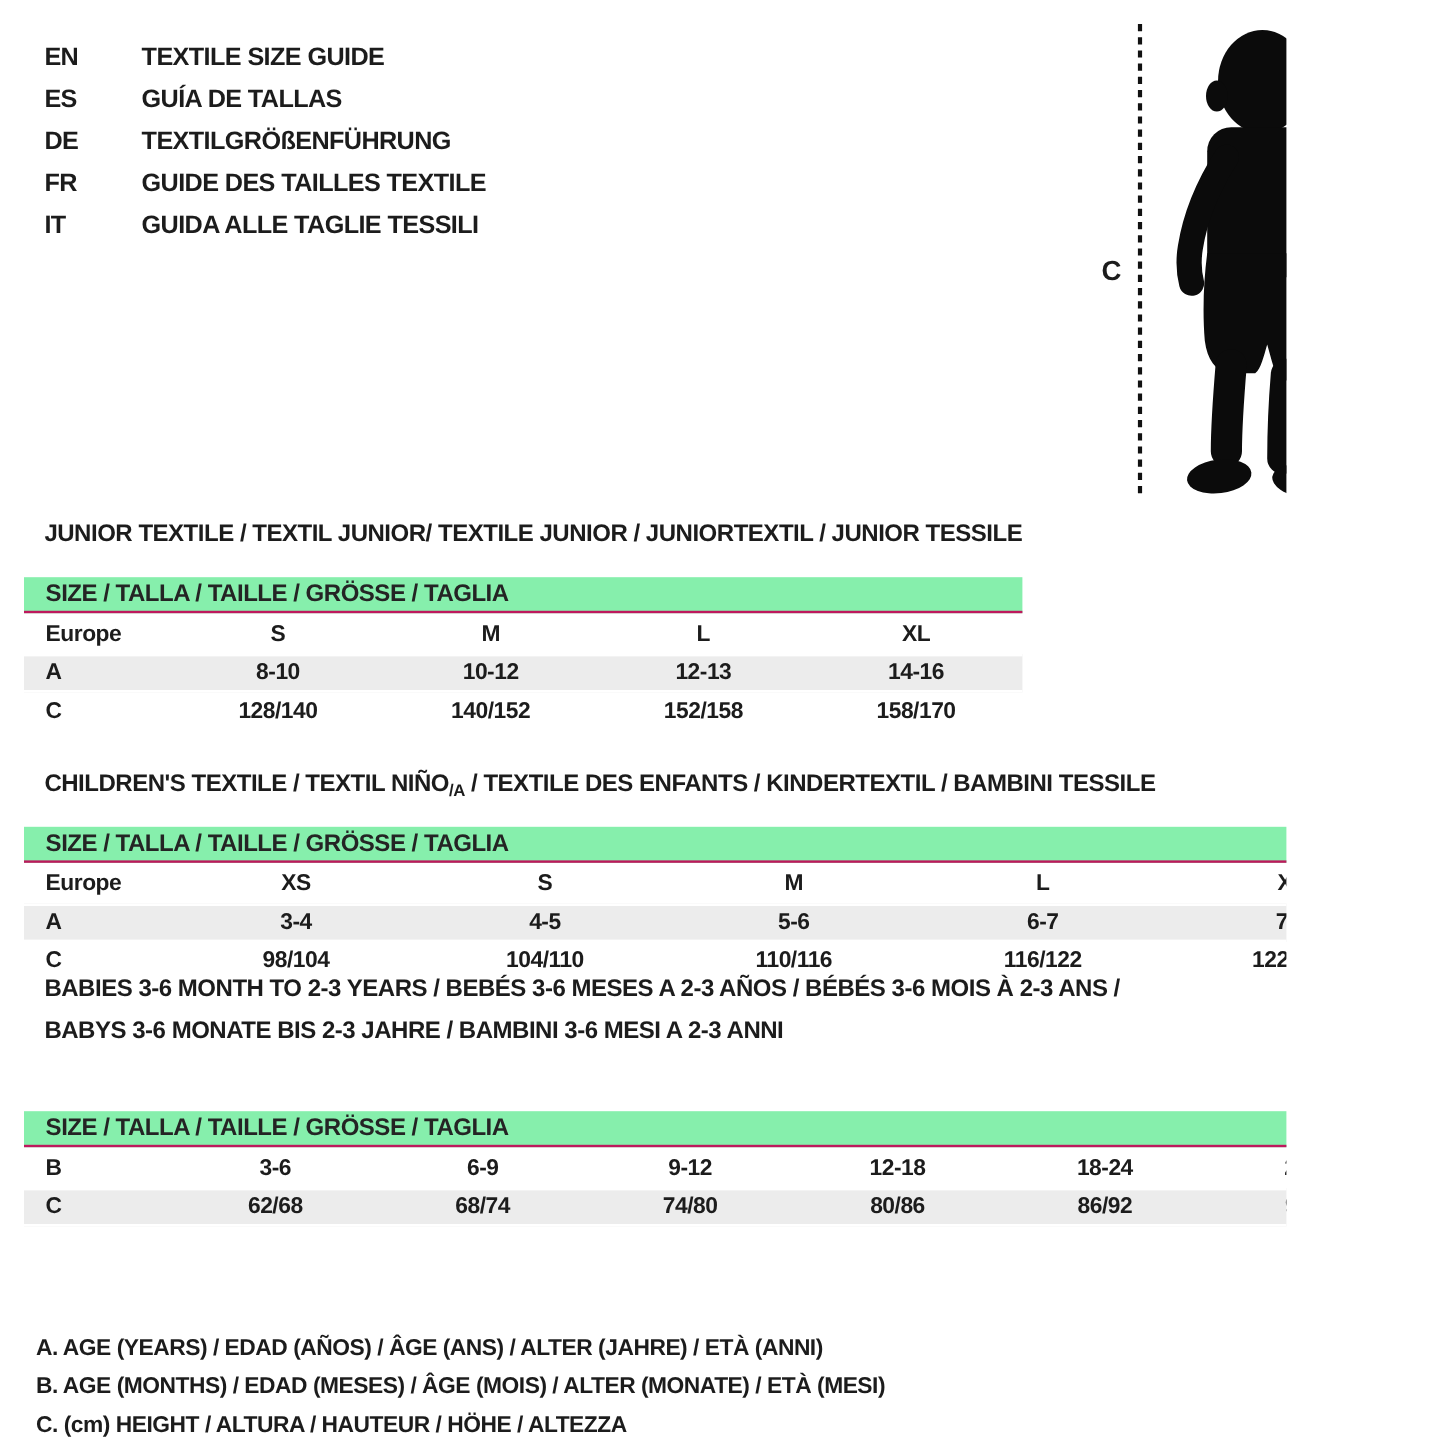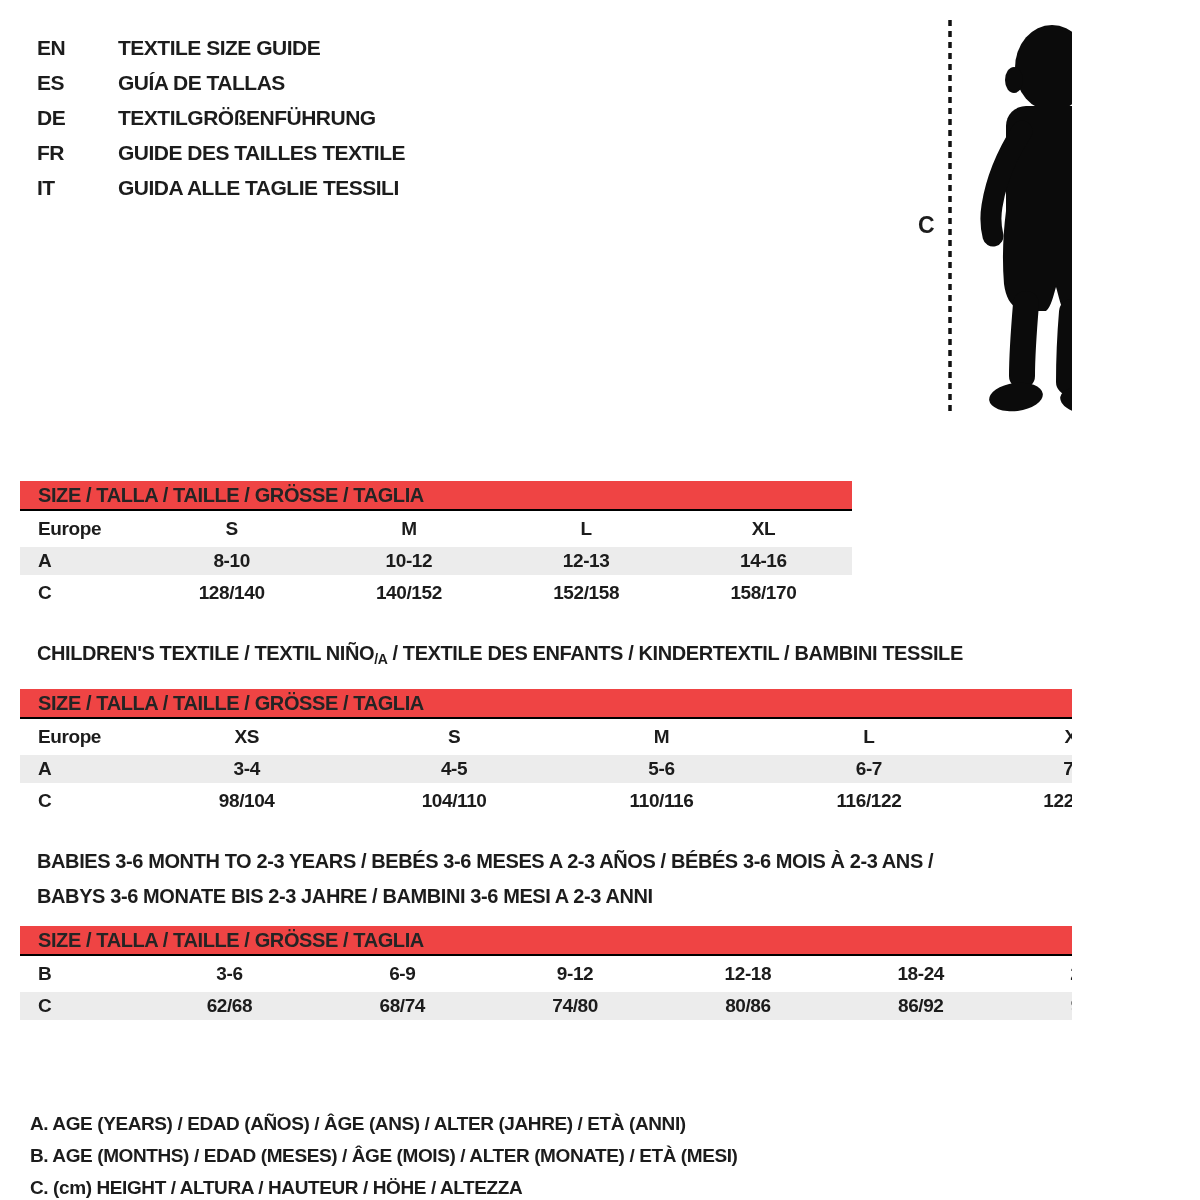--- a/index.html
+++ b/index.html
@@ -24,28 +24,28 @@
     letter-spacing:-0.4px;white-space:nowrap;
   }
   .section-title .subsc{font-size:14px;vertical-align:-4px;font-weight:bold;}
   .section-title.two-line{line-height:35px;}
   
   .size-table{position:absolute;left:20px;}
   .t-junior{top:481px;width:832px;}
   .t-children{top:689px;width:1160px;}
   .t-babies{top:926px;width:1160px;}
   .bar{
-    height:28px;background:#ef4444;border-bottom:2px solid #000000;
+    height:28px;background:#86efac;border-bottom:2px solid #be185d;
     margin-bottom:2px;display:flex;align-items:center;
   }
   .bar span{
     padding-left:18px;font-size:20px;font-weight:bold;color:#242424;
     letter-spacing:-0.4px;white-space:nowrap;
   }
-  .row{display:flex;height:32px;align-items:center;box-sizing:border-box;justify-content:center;}
+  .row{display:flex;height:32px;align-items:center;box-sizing:border-box;}
   .row.shaded{background:#ececec;border-top:2px solid #ffffff;border-bottom:2px solid #ffffff;}
   .lbl{
     width:123px;box-sizing:border-box;padding-left:18px;flex:none;
     font-size:19px;font-weight:bold;letter-spacing:-0.4px;
   }
   .cell{
     flex:1 1 0;text-align:center;font-size:19px;font-weight:bold;
     letter-spacing:-0.4px;
   }
   
@@ -96,20 +96,21 @@
         <path d="M120 117 C135 132 143 147 141 160 C139 174 133 184 127 192" fill="none" stroke="#0b0b0b" stroke-width="21" stroke-linecap="round"></path>
         <path d="M42 197 L135 197 C141 222 142 252 138 278 C136 293 128 301 117 303 L103 303 C97 295 95 283 92 273 C89 283 87 293 82 297 L60 297 C49 295 42 286 40 270 C38 246 39 220 42 197 Z"></path>
         <path d="M62 290 C60 314 58 338 58 362" fill="none" stroke="#0b0b0b" stroke-width="26" stroke-linecap="round"></path>
         <path d="M108 298 C106 322 105 346 105 368" fill="none" stroke="#0b0b0b" stroke-width="26" stroke-linecap="round"></path>
         <ellipse cx="52" cy="383" rx="27" ry="14" transform="rotate(-7 52 383)"></ellipse>
         <ellipse cx="124" cy="387" rx="28" ry="14" transform="rotate(8 124 387)"></ellipse>
       </g>
     </svg>
   </div>
 
+  <div class="section-title" style="top:434px;">JUNIOR TEXTILE / TEXTIL JUNIOR/ TEXTILE JUNIOR / JUNIORTEXTIL / JUNIOR TESSILE</div>
   <div class="size-table t-junior">
     <div class="bar">
       <span>SIZE / TALLA / TAILLE / GRÖSSE / TAGLIA</span>
     </div>
     <div class="row">
       <span class="lbl">Europe</span>
       <span class="cell">S</span>
       <span class="cell">M</span>
       <span class="cell">L</span>
       <span class="cell">XL</span>
@@ -156,21 +157,21 @@
     <div class="row">
       <span class="lbl">C</span>
       <span class="cell">98/104</span>
       <span class="cell">104/110</span>
       <span class="cell">110/116</span>
       <span class="cell">116/122</span>
       <span class="cell">122/128</span>
     </div>
   </div>
 
-  <div class="section-title two-line" style="top:844px;">
+  <div class="section-title two-line" style="top:807px;">
     <div>BABIES 3-6 MONTH TO 2-3 YEARS / BEBÉS 3-6 MESES A 2-3 AÑOS / BÉBÉS 3-6 MOIS À 2-3 ANS /</div>
     <div>BABYS 3-6 MONATE BIS 2-3 JAHRE / BAMBINI 3-6 MESI A 2-3 ANNI</div>
   </div>
   <div class="size-table t-babies">
     <div class="bar">
       <span>SIZE / TALLA / TAILLE / GRÖSSE / TAGLIA</span>
     </div>
     <div class="row">
       <span class="lbl">B</span>
       <span class="cell">3-6</span>

